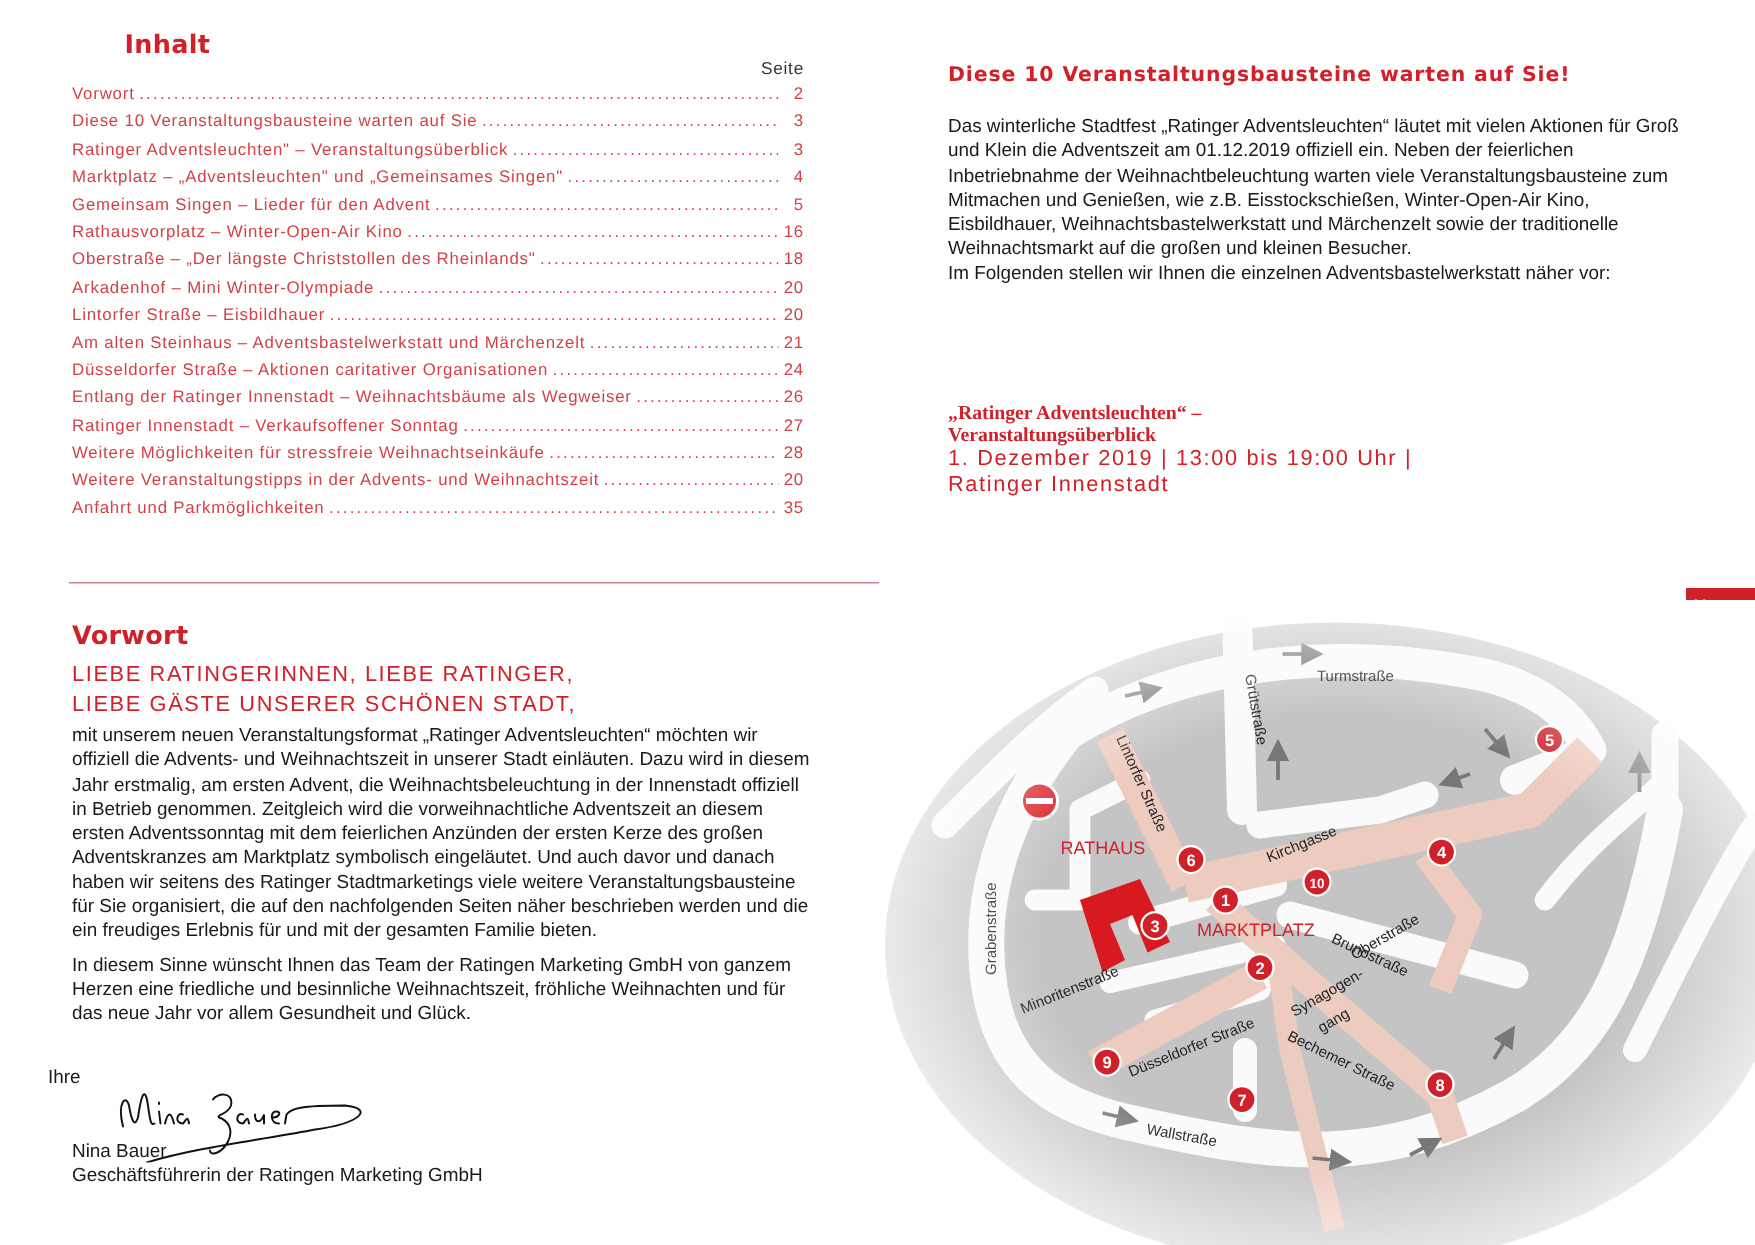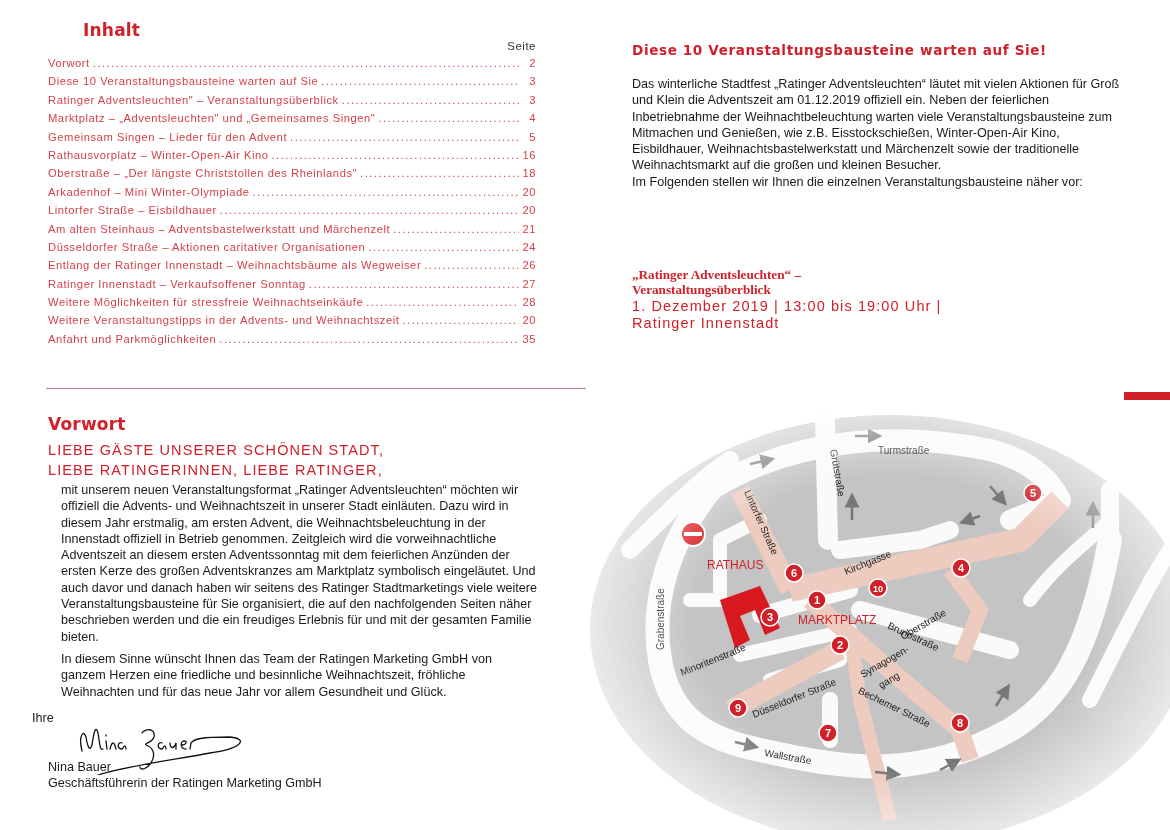--- a/index.html
+++ b/index.html
@@ -11,21 +11,21 @@
   #toc .seite { text-align: right; font-size: 11.5px; color: #333; height: 17px; letter-spacing: 0.5px; }
   .toc-row { display: flex; align-items: baseline; height: 18.4px; font-size: 11.2px; color: #d44048; letter-spacing: 0.55px; white-space: nowrap; overflow: hidden; }
   .toc-row .t { flex: 0 0 auto; }
   .toc-row .dots { flex: 1 1 auto; overflow: hidden; margin: 0 3px; color: #d44048; letter-spacing: 1.5px; }
   .toc-row .dots::before { content: "...................................................................................................................................................................."; }
   .toc-row .p { flex: 0 0 auto; text-align: right; min-width: 14px; }
   #divider { position: absolute; left: 46px; top: 388px; width: 540px; height: 1px; background: #c7858a; }
   
   #greet { position: absolute; left: 48px; top: 440px; font-size: 14.5px; line-height: 20px; color: #d0202a; letter-spacing: 1.1px; }
   #vorwort-body { position: absolute; left: 48px; top: 482px; width: 492px; font-size: 12.6px; line-height: 16.3px; color: #1a1a1a; }
-  #vorwort-body p { margin-bottom: 6px; margin-left: 13px; }
+  #vorwort-body p { margin-bottom: 6px; }
   #sig-ihre { position: absolute; left: 32px; top: 711px; font-size: 12.6px; text-align: center; }
   #signature { position: absolute; left: 70px; top: 715px; width: 180px; height: 60px; }
   #sig-name { position: absolute; left: 48px; top: 759px; font-size: 12.6px; line-height: 16px; }
   
   #r-intro { position: absolute; left: 632px; top: 76px; width: 500px; font-size: 12.6px; line-height: 16.3px; }
   #r-sub { position: absolute; left: 632px; top: 267px; font-family: Liberation Serif, serif; font-weight: bold; font-size: 13.2px; line-height: 15px; color: #d0202a; }
   #r-date { position: absolute; left: 632px; top: 298px; font-size: 14.5px; line-height: 17px; color: #d0202a; letter-spacing: 1.1px; }
   #page-tab { position: absolute; left: 1124px; top: 392px; width: 46px; height: 22px; background: #d0202a; color: #ffd9d9; font-size: 9px; line-height: 22px; padding-left: 4px; letter-spacing: 0.5px; }
   #map { position: absolute; left: 590px; top: 400px; width: 580px; height: 430px; }
   #map text { font-family: "Liberation Sans", sans-serif; }
@@ -118,40 +118,40 @@
         <span class="dots"></span>
         <span class="p">35</span>
       </div>
     </div>
 </div>
 
 <div id="divider"></div>
 
 <div class="h1" style="left:48px; top:414px;">Vorwort</div>
 <div id="greet">
+  <div>LIEBE RATINGERINNEN, LIEBE RATINGER,</div>
   <div>LIEBE GÄSTE UNSERER SCHÖNEN STADT,</div>
-  <div>LIEBE RATINGERINNEN, LIEBE RATINGER,</div>
 </div>
 <div id="vorwort-body">
   <p>mit unserem neuen Veranstaltungsformat „Ratinger Adventsleuchten“ möchten wir offiziell die Advents- und Weihnachtszeit in unserer Stadt einläuten. Dazu wird in diesem Jahr erstmalig, am ersten Advent, die Weihnachtsbeleuchtung in der Innenstadt offiziell in Betrieb genommen. Zeitgleich wird die vorweihnachtliche Adventszeit an diesem ersten Adventssonntag mit dem feierlichen Anzünden der ersten Kerze des großen Adventskranzes am Marktplatz symbolisch eingeläutet. Und auch davor und danach haben wir seitens des Ratinger Stadtmarketings viele weitere Veranstaltungsbausteine für Sie organisiert, die auf den nachfolgenden Seiten näher beschrieben werden und die ein freudiges Erlebnis für und mit der gesamten Familie bieten.</p>
   <p>In diesem Sinne wünscht Ihnen das Team der Ratingen Marketing GmbH von ganzem Herzen eine friedliche und besinnliche Weihnachtszeit, fröhliche Weihnachten und für das neue Jahr vor allem Gesundheit und Glück.</p>
 </div>
 <div id="sig-ihre">Ihre</div>
 <svg id="signature" viewBox="0 0 180 60">
   <path d="M12 36 C 8 20, 14 14, 16 22 C 18 34, 20 36, 22 30 C 24 16, 26 10, 28 18 C 30 30, 30 36, 33 34 M36 26 L37 34 M36 20 L36 21 M40 34 C 42 26, 44 26, 46 34 M52 28 C 48 26, 46 34, 52 34 C 54 32, 55 28, 56 34 M72 18 C 74 14, 86 12, 84 22 C 82 28, 74 28, 76 30 C 82 32, 86 38, 82 46 C 78 54, 70 56, 70 52 M92 28 C 88 26, 86 34, 92 34 C 94 32, 95 28, 96 34 M100 28 C 100 34, 104 34, 106 28 L106 34 M112 30 C 116 30, 118 26, 114 26 C 110 26, 110 34, 116 34 M120 34 L121 28 C 124 24, 130 22, 160 22 C 180 24, 170 34, 140 38 C 110 44, 60 50, 28 60" fill="none" stroke="#111" stroke-width="1.3" stroke-linecap="round"></path>
 </svg>
 <div id="sig-name">
   <div>Nina Bauer</div>
   <div>Geschäftsführerin der Ratingen Marketing GmbH</div>
 </div>
 
 <div class="h1" style="left:632px; top:42px; font-size:13.6px; letter-spacing:0.6px;">Diese 10 Veranstaltungsbausteine warten auf Sie!</div>
 <div id="r-intro">
   <div>Das winterliche Stadtfest „Ratinger Adventsleuchten“ läutet mit vielen Aktionen für Groß und Klein die Adventszeit am 01.12.2019 offiziell ein. Neben der feierlichen Inbetriebnahme der Weihnachtbeleuchtung warten viele Veranstaltungsbausteine zum Mitmachen und Genießen, wie z.B. Eisstockschießen, Winter-Open-Air Kino, Eisbildhauer, Weihnachtsbastelwerkstatt und Märchenzelt sowie der traditionelle Weihnachtsmarkt auf die großen und kleinen Besucher.</div>
-  <div>Im Folgenden stellen wir Ihnen die einzelnen Veranstaltungsbausteine näher vor:</div>
+  <div>Im Folgenden stellen wir Ihnen die einzelnen Adventsbastelwerkstatt näher vor:</div>
 </div>
 <div id="r-sub">
   <div>„Ratinger Adventsleuchten“ –</div>
   <div>Veranstaltungsüberblick</div>
 </div>
 <div id="r-date">
   <div>1. Dezember 2019 | 13:00 bis 19:00 Uhr |</div>
   <div>Ratinger Innenstadt</div>
 </div>
 <div id="page-tab">03</div>

